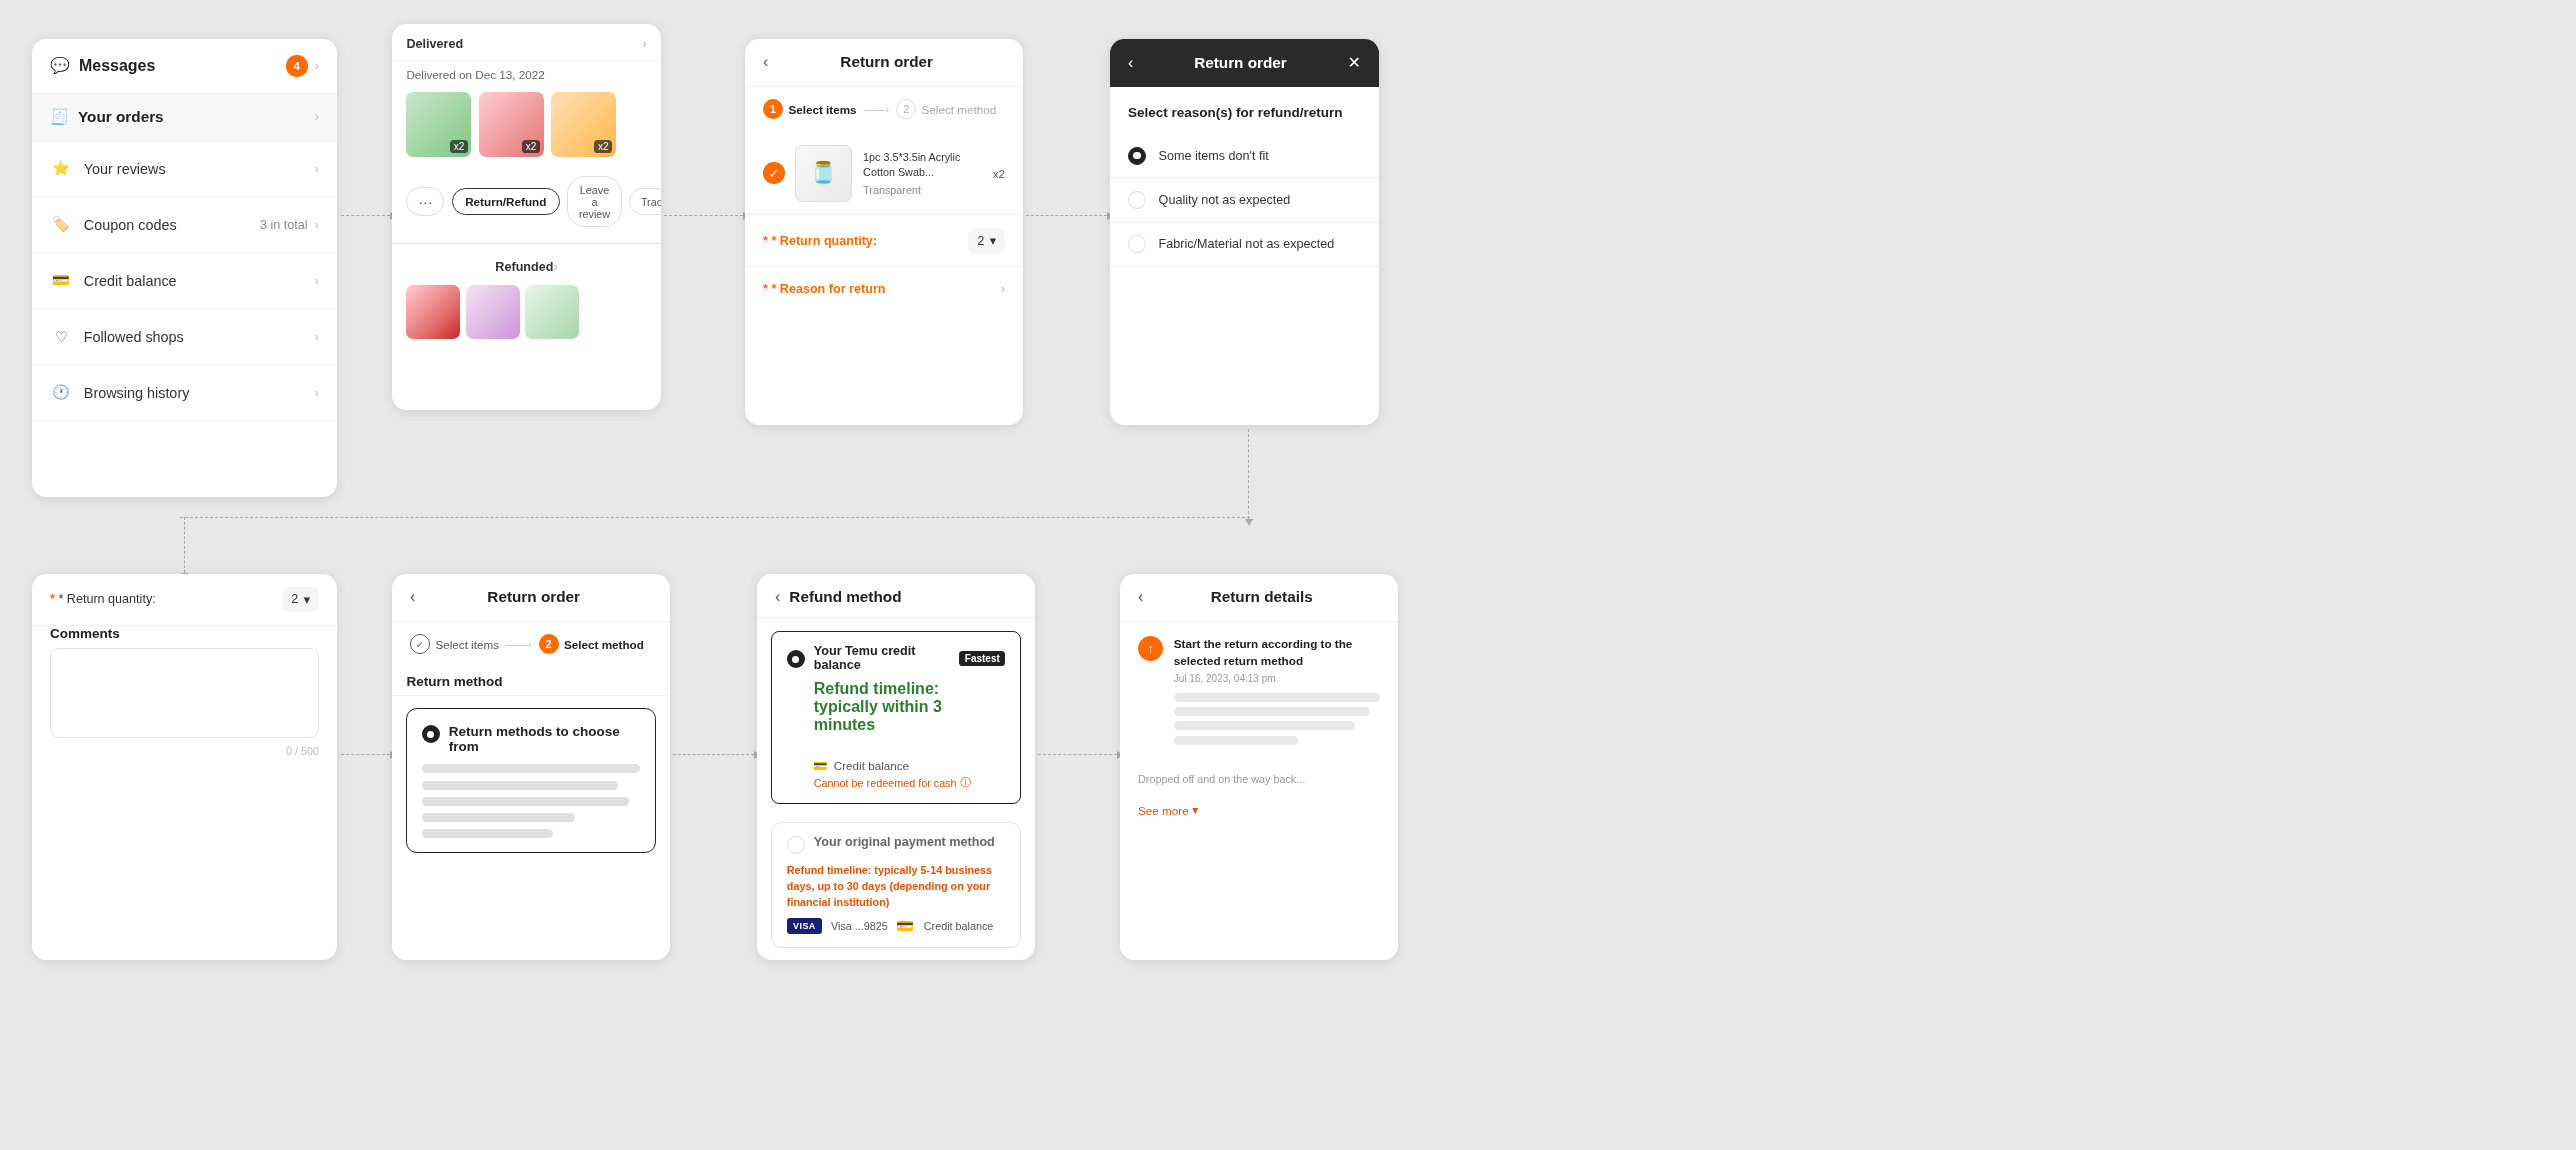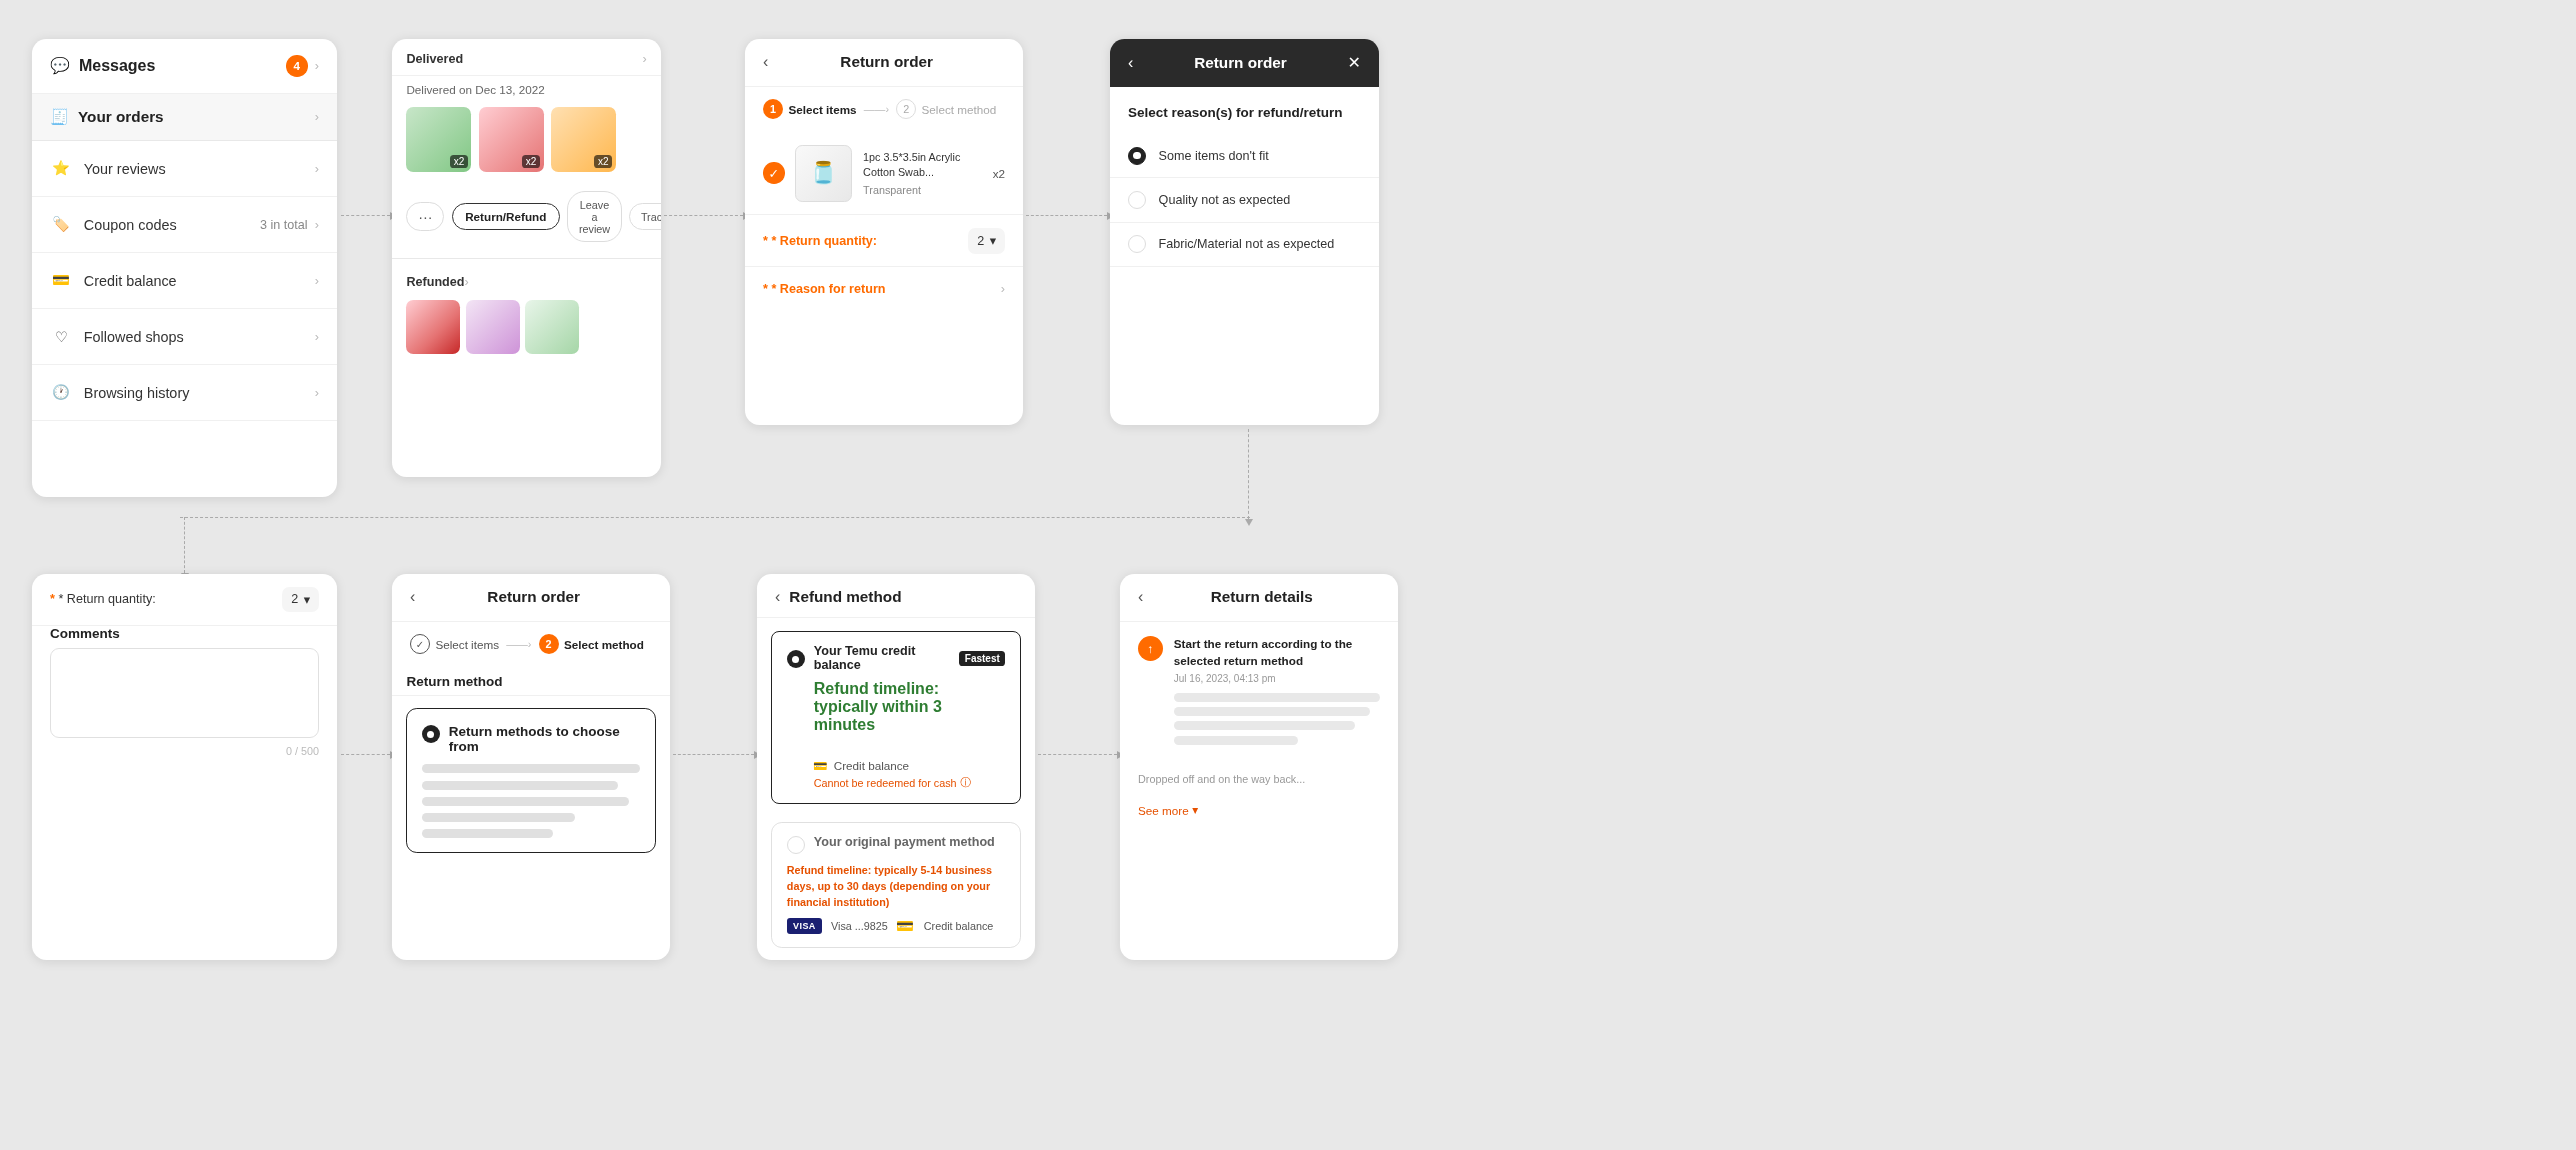--- a/index.html
+++ b/index.html
@@ -108,23 +108,23 @@
       display: flex;
       align-items: center;
       justify-content: center;
       font-size: 14.4px;
       color: #555;
     }
 
     
     #card2 {
       left: 392px;
-      top: 39px;
+      top: 24px;
       width: 269px;
-      height: 438px;
+      height: 386px;
       border-radius: 14.4px;
     }
     .order-header {
       display: flex;
       align-items: center;
       justify-content: space-between;
       padding: 12.6px 14.4px 9px;
       border-bottom: 0.9px solid #f0f0f0;
     }
     .order-status {
@@ -207,21 +207,21 @@
       cursor: pointer;
     }
     .order-divider {
       border: none;
       border-top: 0.9px solid #e8e8e8;
       margin: 7.2px 0;
     }
     .order-refunded {
       display: flex;
       align-items: center;
-      justify-content: flex-start;
+      justify-content: center;
       padding: 9px 14.4px 7.2px;
     }
     .refunded-label {
       font-size: 12.6px;
       font-weight: 600;
       color: #333;
     }
     .refunded-images {
       display: flex;
       gap: 5.4px;

